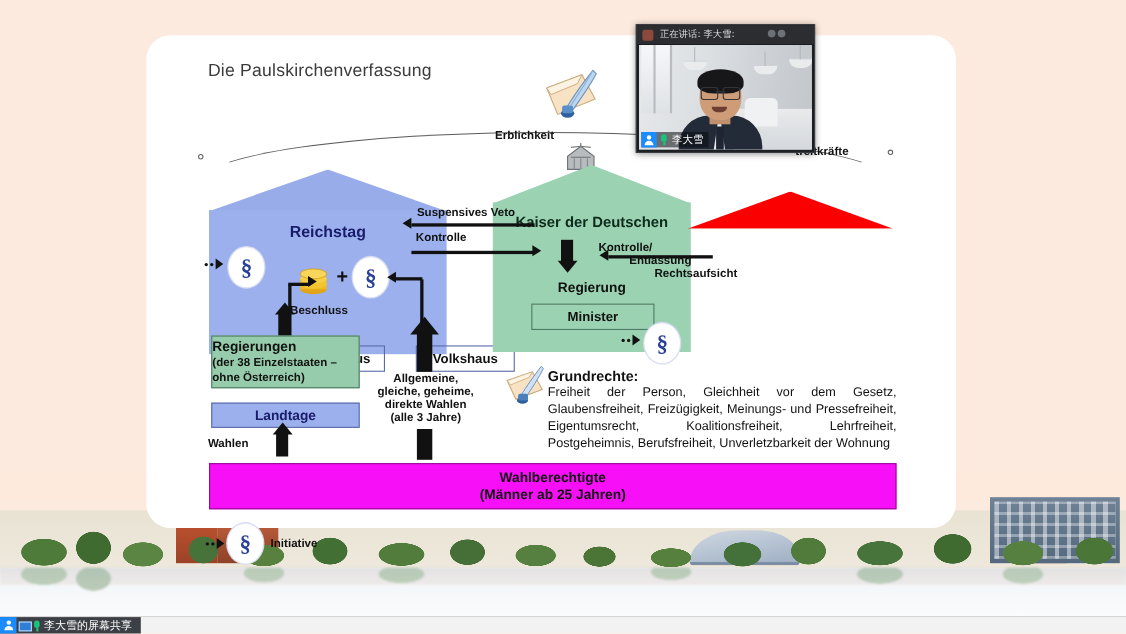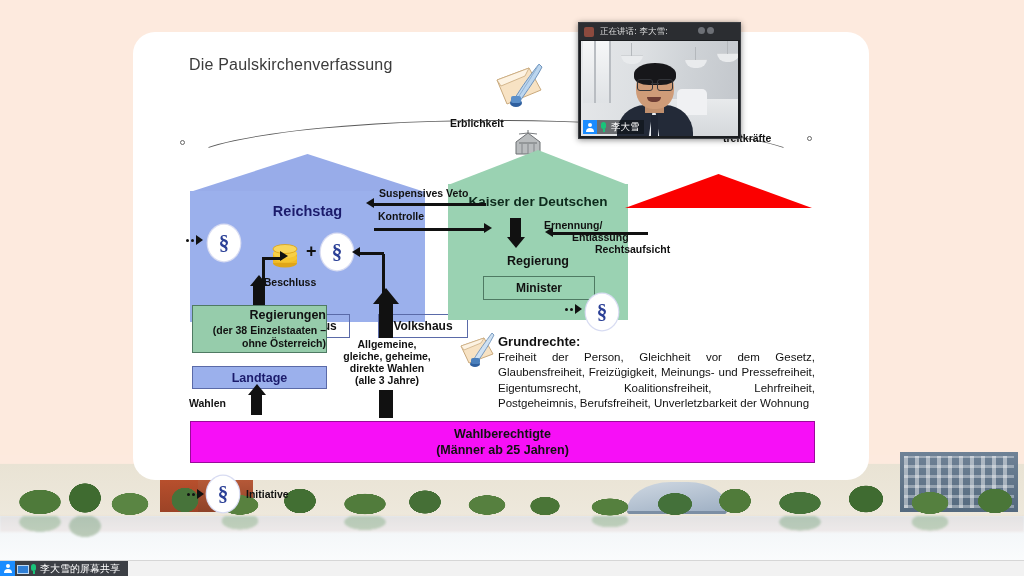--- a/index.html
+++ b/index.html
@@ -104,21 +104,21 @@
   .lbl { position:absolute; font-weight:bold; color:#111; white-space:nowrap; }
   .lbl-erb { left:317px; top:85px; font-size:10.5px; }
   .lbl-streit{ left:590px; top:100px; font-size:10.5px; }
 
   
   .house { position:absolute; }
   .roof { position:absolute; left:0; top:0; width:100%; }
   .body { position:absolute; left:0; width:100%; }
 
   
-  #reichstag { left:57px; top:122px; width:235px; height:168px; }
+  #reichstag { left:57px; top:122px; width:216px; height:168px; }
   #rt-roof {
     height:38px;
     background:#98ace9;
     clip-path: polygon(50% 0, 100% 100%, 0 100%);
     border: none;
   }
   #rt-body { top:37px; height:131px; background:#9bb0ec; }
   #rt-name { position:absolute; left:0; right:0; top:12px; text-align:center;
              font-size:14.5px; font-weight:bold; color:#1b1b6b; }
 
@@ -189,21 +189,21 @@
   .ahead.up    { border-bottom:8px solid #111; border-left:5px solid transparent; border-right:5px solid transparent; }
   .ahead.down  { border-top:8px solid #111;   border-left:5px solid transparent; border-right:5px solid transparent; }
 
   
   .fat { position:absolute; background:#111; }
 
   
   #regierungen {
     position:absolute; left:59px; top:273px; width:135px; height:48px;
     background:#96ccab; border:1px solid #4f7a63;
-    display:flex; flex-direction:column; align-items:flex-end; justify-content:center;
+    display:flex; flex-direction:column; align-items:flex-start; justify-content:center;
     text-align:center; line-height:1.25;
   }
   #regierungen .t1 { font-size:12.5px; font-weight:bold; color:#111; }
   #regierungen .t2 { font-size:10.5px; font-weight:bold; color:#111; }
   #landtage {
     position:absolute; left:59px; top:334px; width:135px; height:23px;
     background:#9bb0ec; border:1px solid #5a6aa8;
     display:flex; align-items:center; justify-content:center;
     font-size:12.5px; font-weight:bold; color:#1b1b6b;
   }
@@ -414,21 +414,21 @@
         <span>Volkshaus</span>
       </div>
     </div>
   </div>
 
   <div class="house" id="kaiser">
     <div class="roof" id="k-roof"></div>
     <div class="body" id="k-body">
       <div id="k-name">Kaiser der Deutschen</div>
 
-      <div class="mini" style="left:96px; top:35px;">Ernennung/</div>
+      <div class="mini" style="left:96px; top:35px;">Kontrolle/</div>
       <div class="mini" style="left:96px; top:47px;padding-left:28px;">Entlassung</div>
 
       <div class="fat" style="left:62px; top:34px; width:11px; height:20px;"></div>
       <div class="ahead down" style="left:58.5px; top:53px; border-top-width:11px; border-left-width:9px; border-right-width:9px;"></div>
 
       <div class="mini c" style="left:20px; top:70px; width:140px; font-size:12.5px;">Regierung</div>
 
       <div class="subbox" id="minister">
         <span>Minister</span>
       </div>

